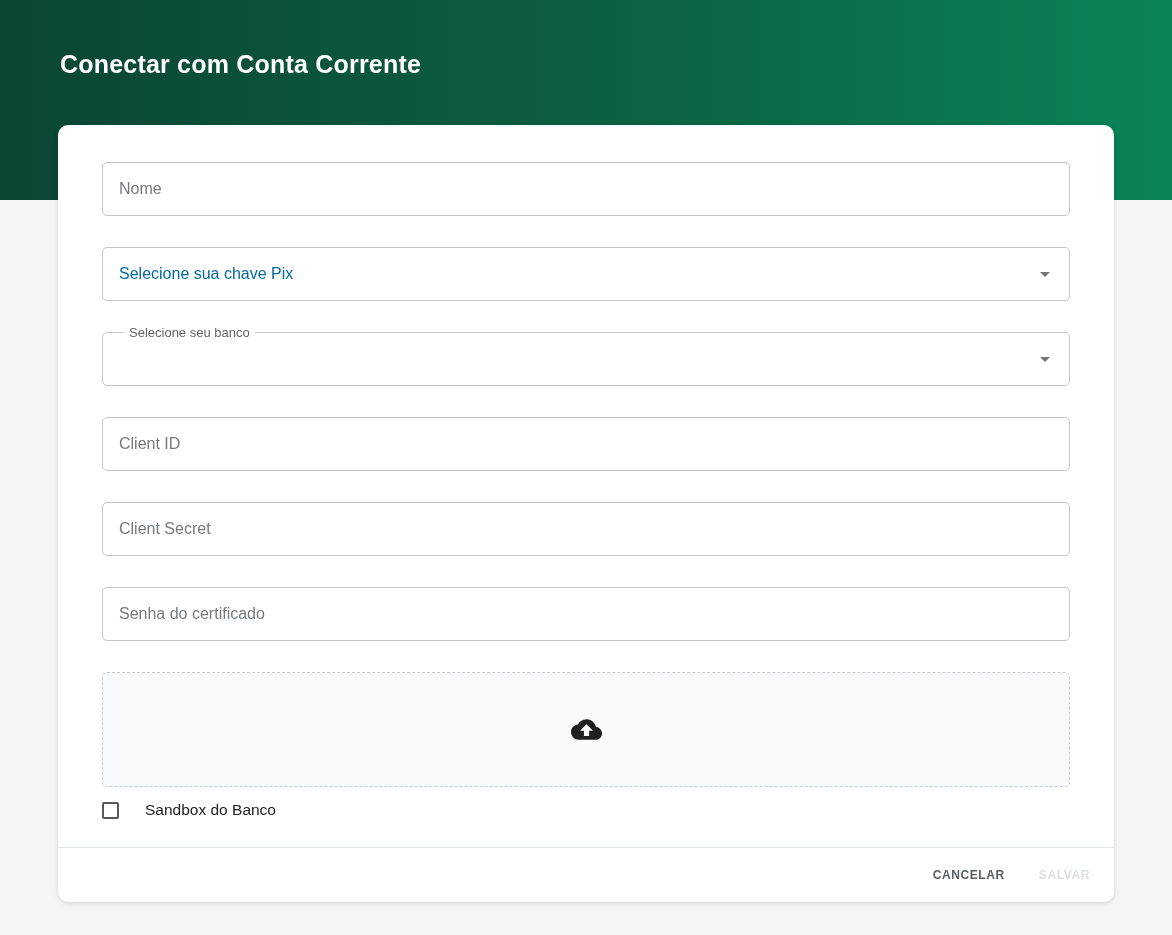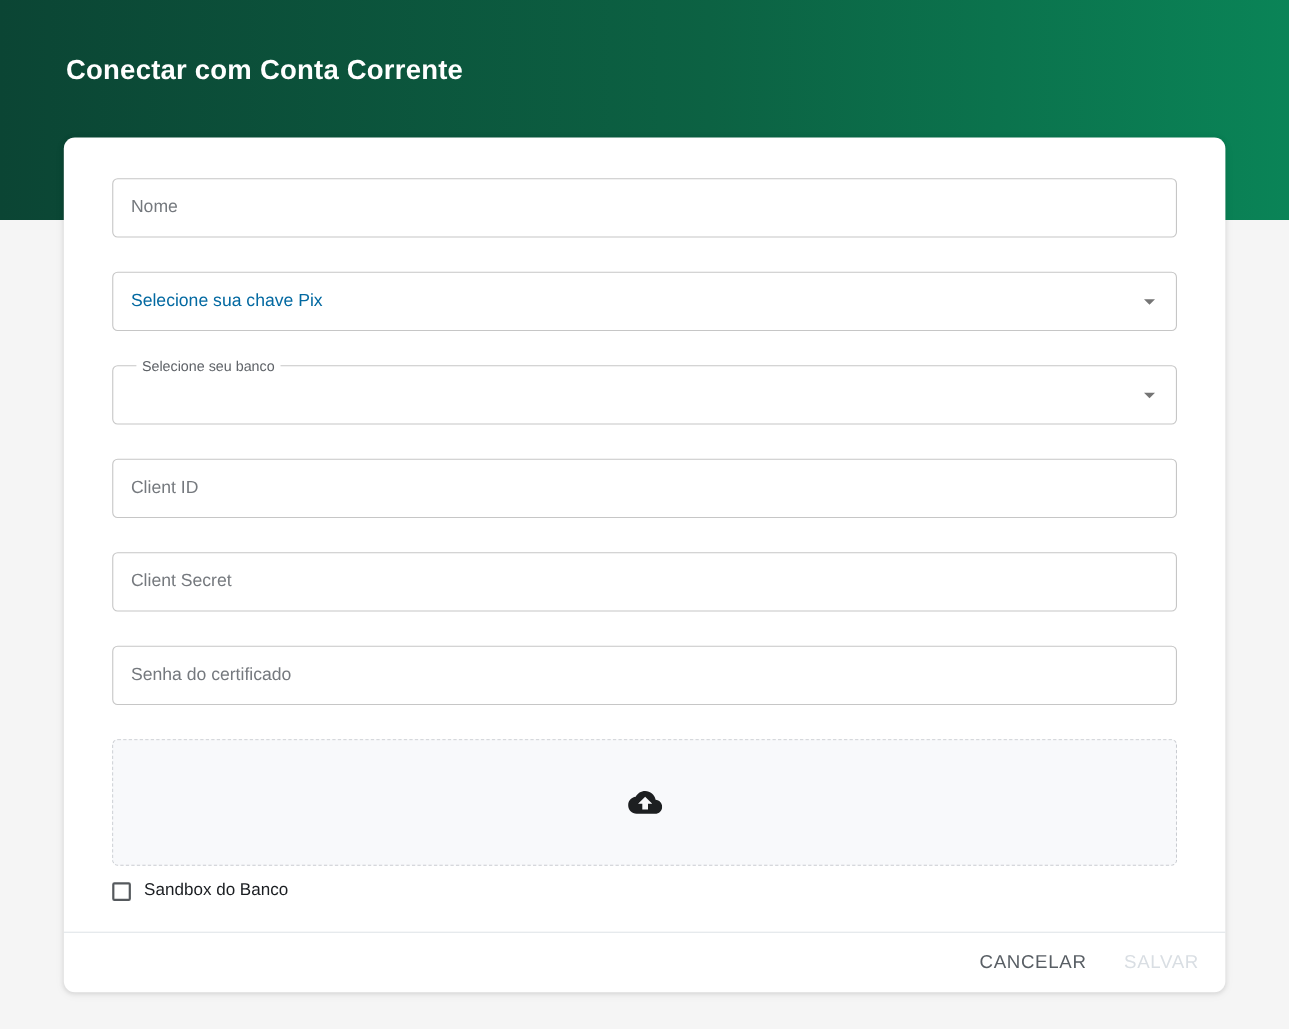--- a/index.html
+++ b/index.html
@@ -97,21 +97,21 @@
     gap: 17px;
     margin-bottom: 14px;
     cursor: pointer;
   }
   .upload-box svg { width: 31px; height: 31px; fill: #1d1f21; }
   .upload-label { font-size: 16.5px; color: #15181b; }
 
   .checkbox-row {
     display: flex;
     align-items: center;
-    gap: 12px;
+    gap: 26px;
     padding-bottom: 28px;
   }
   .checkbox {
     width: 17px; height: 17px;
     border: 2px solid #55595d;
     border-radius: 2px;
     background: #fff;
     cursor: pointer;
     flex: none;
   }
@@ -123,22 +123,22 @@
     display: flex;
     align-items: center;
     justify-content: flex-end;
     gap: 30px;
     padding-right: 22px;
   }
   .text-btn {
     border: none;
     background: transparent;
     font-family: "Liberation Sans", sans-serif;
-    font-size: 17px;
-    font-weight: 400;
+    font-size: 12px;
+    font-weight: 700;
     letter-spacing: 0.6px;
     padding: 8px 2px;
     cursor: pointer;
   }
   .btn-cancel { color: #585e64; }
   .btn-save { color: #d9dee3; cursor: default; }
 </style>
 </head>
 <body>
 

